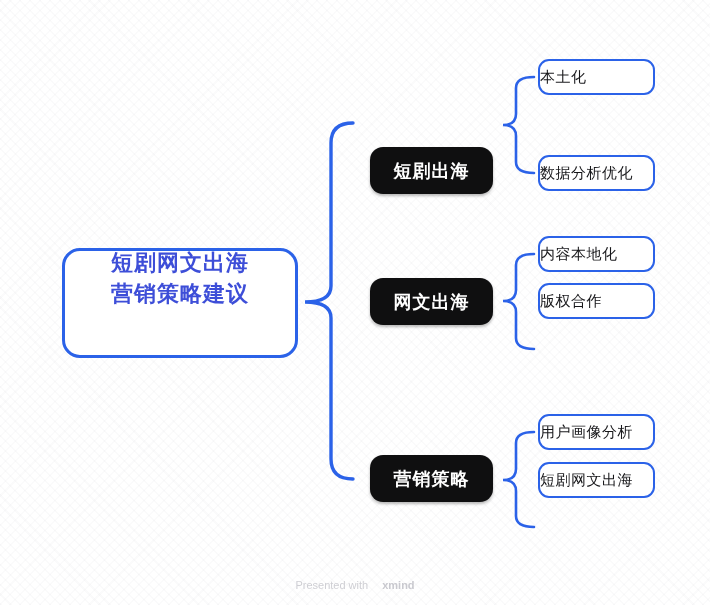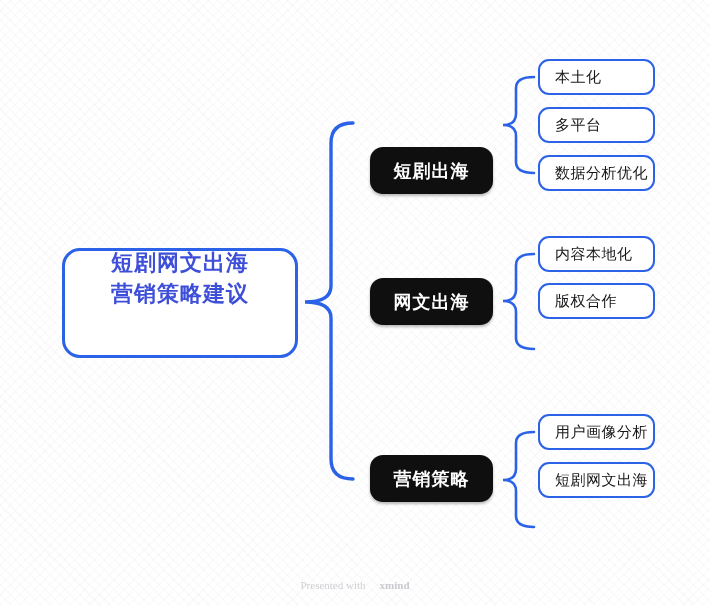--- a/index.html
+++ b/index.html
@@ -44,33 +44,32 @@
     box-shadow:0 2px 3px rgba(0,0,0,.28);
   }
   .branch-1{top:101px;margin-top:46px;}
   .branch-2{top:278px;}
   .branch-3{top:455px;align-items:center;}
 
   .leaf-node{
     left:538px;width:117px;height:36px;
     background:#ffffff;
     border:2px solid #2b62e8;border-radius:11px;
-    padding-left:15px;
+    padding-left:0;
     color:#17171a;
     font-size:15px;
     letter-spacing:.5px;
   }
 
   .watermark{
     position:absolute;
     left:0;right:0;bottom:14px;
     display:flex;justify-content:center;align-items:baseline;gap:14px;
     color:#cfcfd4;
     font-size:11px;
-    font-family:Liberation Serif, serif;
   }
   .watermark .brand{font-weight:bold;color:#c9c9cf;}
 </style>
 </head>
 <body>
 
 <div class="stage">
 
   <svg class="connectors" width="710" height="605" viewBox="0 0 710 605">
 
@@ -94,23 +93,20 @@
   <div class="node branch-node branch-2">
     <span>网文出海</span>
   </div>
   <div class="node branch-node branch-3">
     <span>营销策略</span>
   </div>
 
   <div class="node leaf-node" style="top:59px">
     <span>本土化</span>
   </div>
-  <div class="node leaf-node" style="top:107px">
-    <span>多平台</span>
-  </div>
   <div class="node leaf-node" style="top:155px">
     <span>数据分析优化</span>
   </div>
 
   <div class="node leaf-node" style="top:236px">
     <span>内容本地化</span>
   </div>
   <div class="node leaf-node" style="top:283px">
     <span>版权合作</span>
   </div>

